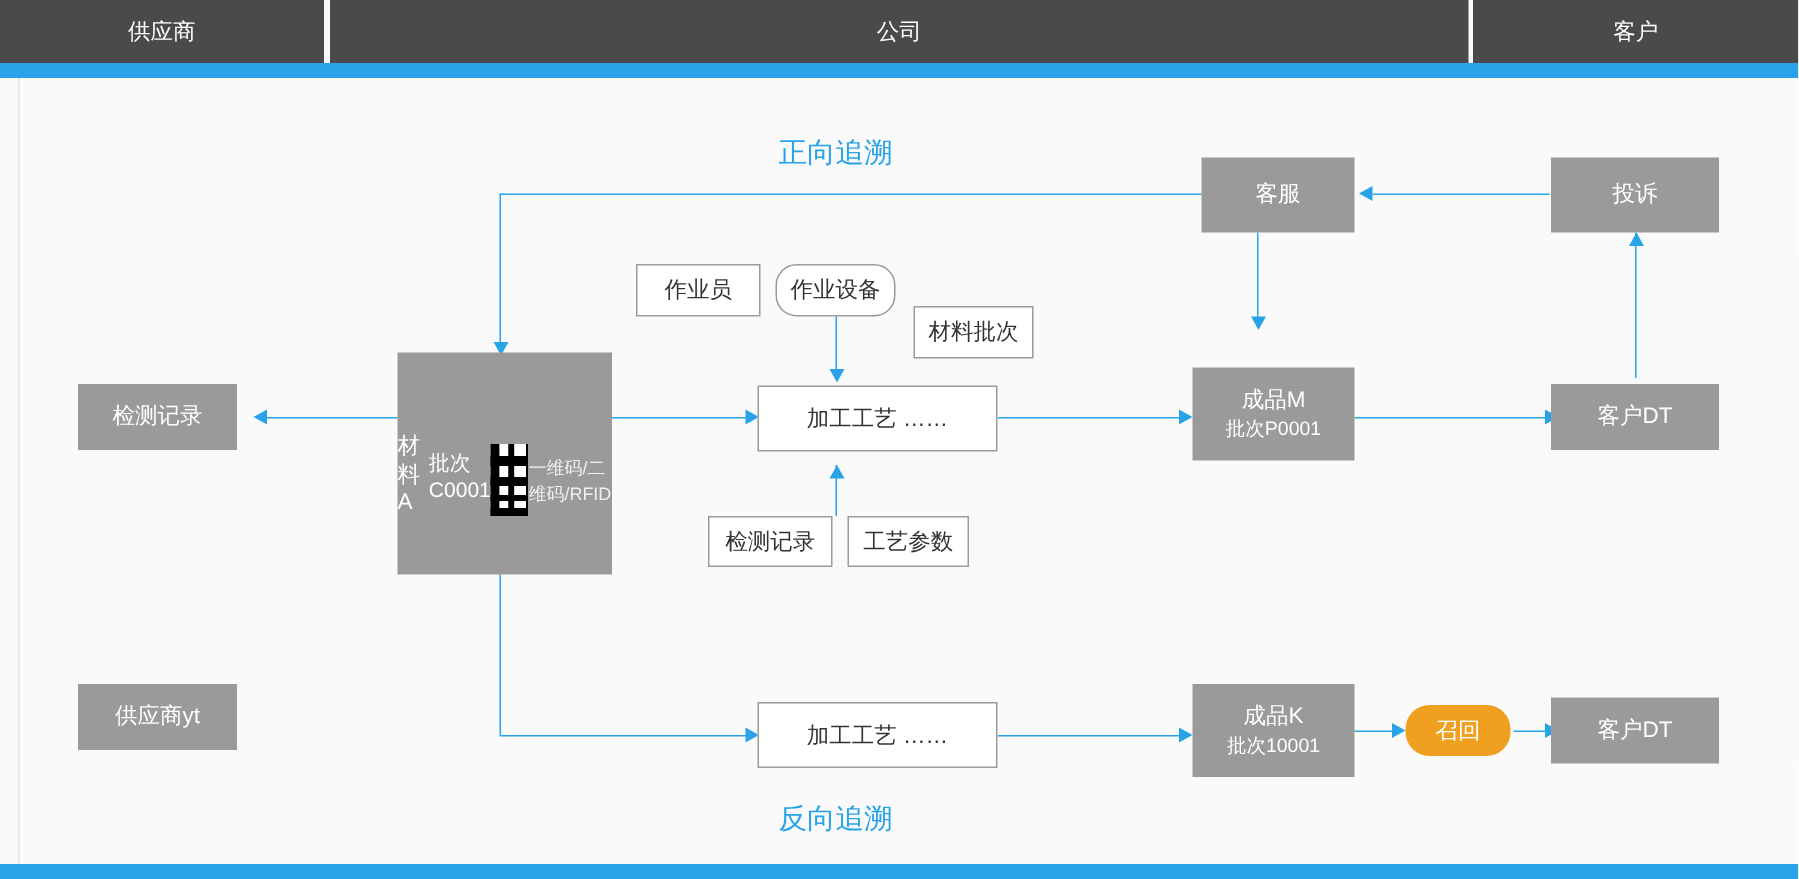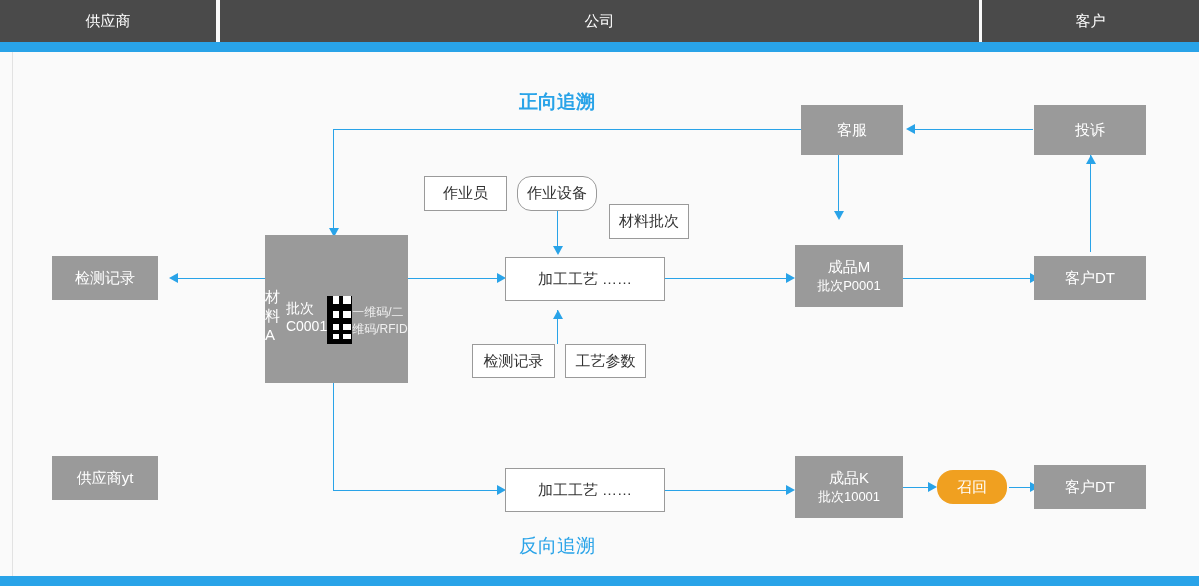--- a/index.html
+++ b/index.html
@@ -197,21 +197,21 @@
       <span class="notch"></span>
     </div>
     <div class="header-cell c3">
       <span>客户</span>
       <span class="notch"></span>
     </div>
   </div>
   <div class="blue-bar-top"></div>
   <div class="blue-bar-bottom"></div>
 
-  <div class="label-blue" style="left:519px; top:89px;font-weight:bold;">正向追溯</div>
+  <div class="label-blue" style="left:519px; top:89px;">正向追溯</div>
   <div class="label-blue" style="left:519px; top:533px;">反向追溯</div>
 
   <div class="ln h" style="left:915px; top:129px; width:118px;"></div>
   <div class="arw left" style="left:906px; top:124px;"></div>
 
   <div class="ln h" style="left:333px; top:129px; width:468px;"></div>
   <div class="ln v" style="left:333px; top:129px; height:100px;"></div>
   <div class="arw down" style="left:329px; top:228px;"></div>
 
   <div class="ln v" style="left:838px; top:155px; height:57px;"></div>

